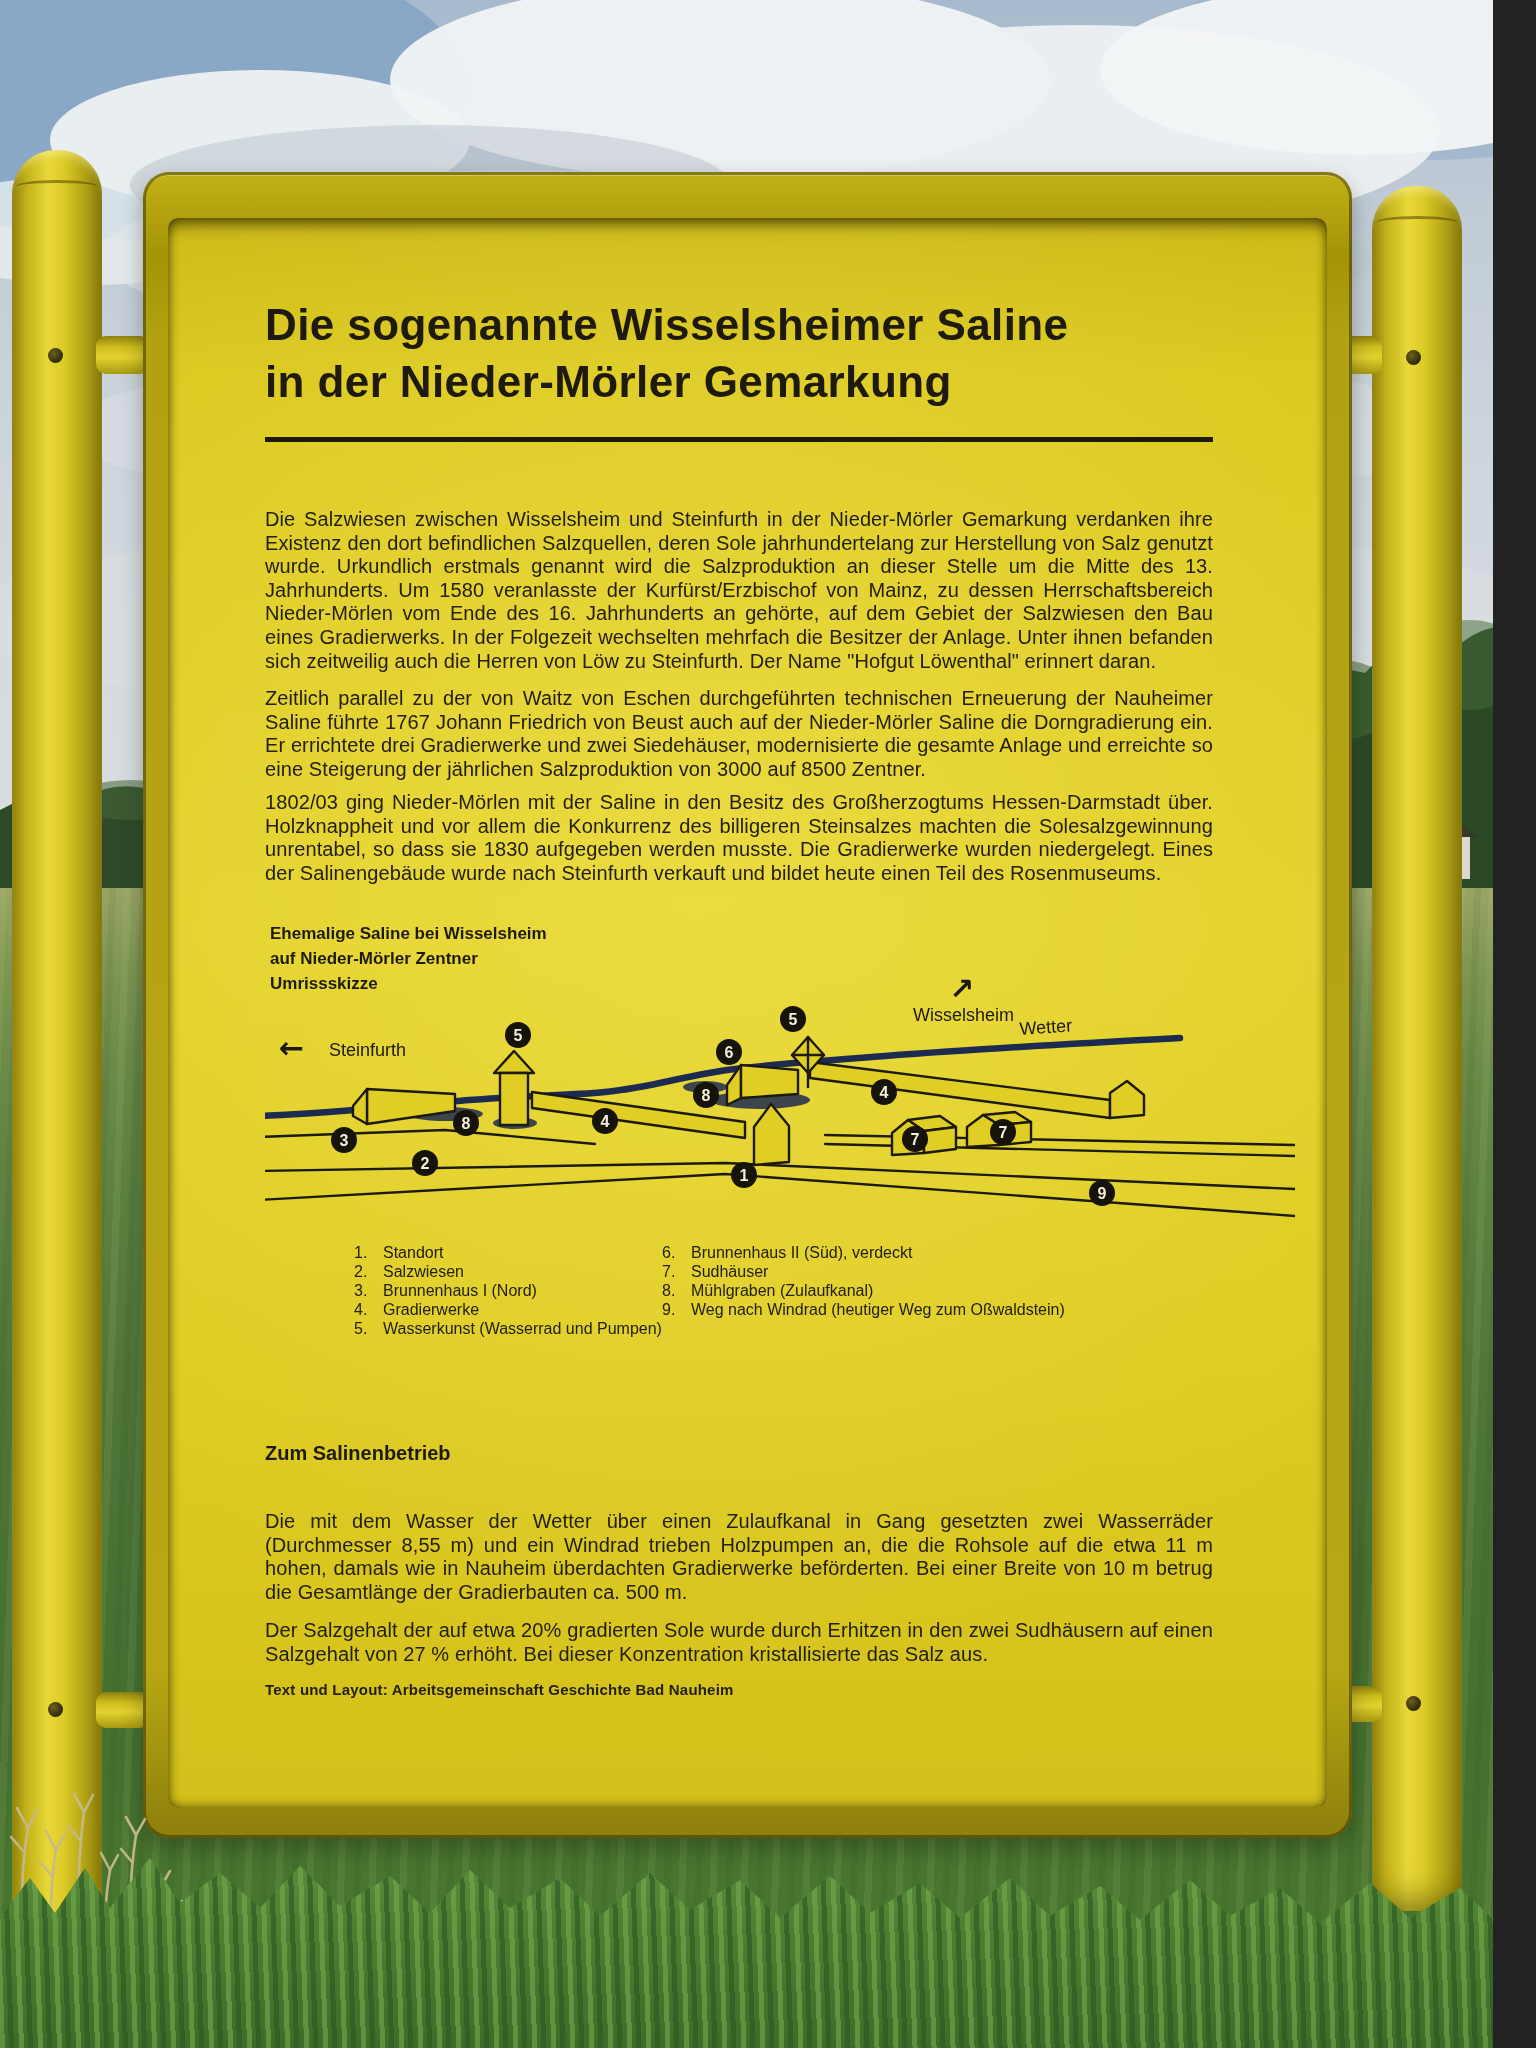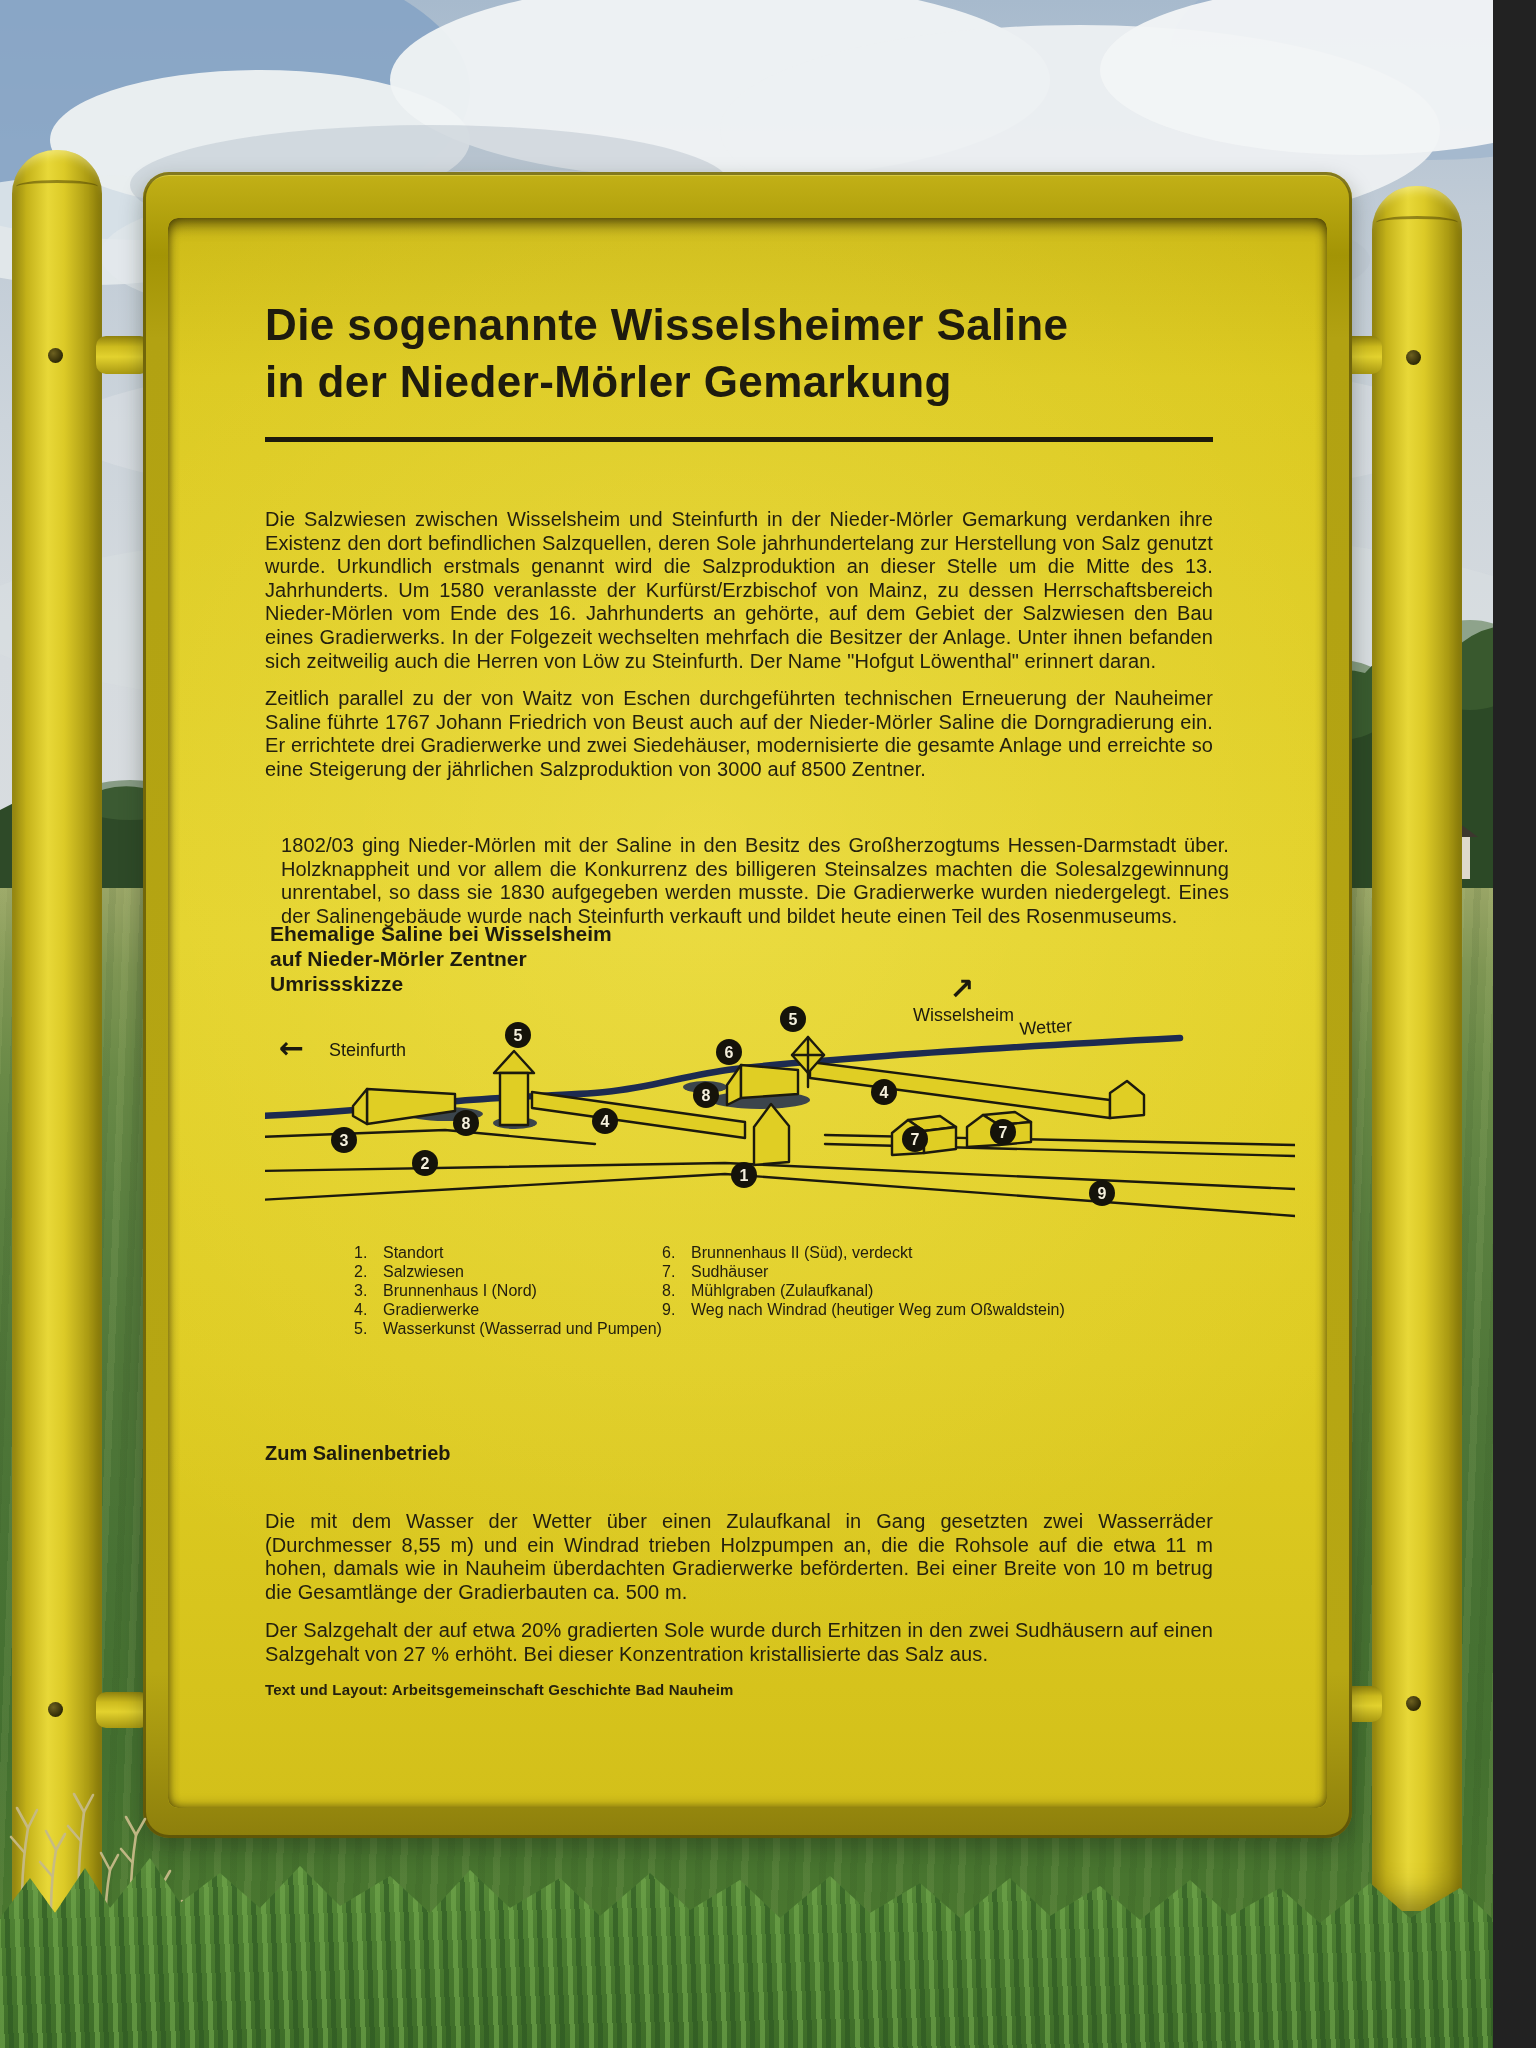--- a/index.html
+++ b/index.html
@@ -41,22 +41,22 @@
      box-shadow:inset 0 12px 16px -7px rgba(45,38,2,.8), inset 0 -7px 12px -6px rgba(45,38,2,.55),
                 inset 6px 0 10px -5px rgba(45,38,2,.5), inset -6px 0 10px -5px rgba(45,38,2,.5);}
 
   
   .content{position:absolute;inset:0;z-index:9;color:#24200f;}
   .content > div{position:absolute;}
   .title{left:265px;top:296px;width:1000px;font-size:44px;line-height:57px;font-weight:bold;
          letter-spacing:.4px;color:#1e1b0e;}
   .divider{left:265px;top:437px;width:948px;height:5px;background:#1d1a0c;}
   .para{left:265px;width:948px;font-size:20px;line-height:23.6px;text-align:justify;letter-spacing:.1px;}
-  .p1{top:508px;} .p2{top:687px;} .p3{top:834px;margin-left:16px;}
-  .sketch-heading{left:270px;top:921px;font-size:21px;line-height:25px;font-weight:bold;color:#1e1b0e;}
+  .p1{top:508px;} .p2{top:687px;} .p3{top:791px;}
+  .sketch-heading{left:270px;top:921px;font-size:17px;line-height:25px;font-weight:bold;color:#1e1b0e;}
   .sketch{left:265px;top:975px;}
   .legend{top:1243px;font-size:16px;line-height:19px;}
   .legend-left{left:354px;} .legend-right{left:662px;}
   .lrow{display:flex;}
   .lnum{display:inline-block;width:29px;flex:0 0 29px;}
   .ops-heading{left:265px;top:1407px;font-size:20px;font-weight:bold;color:#1e1b0e;margin-top:35px;}
   .op1{top:1432px;} .op2{top:1510px;} .op3{top:1619px;}
   .credit{left:265px;top:1681px;font-size:15px;font-weight:600;letter-spacing:.2px;}
 
   

